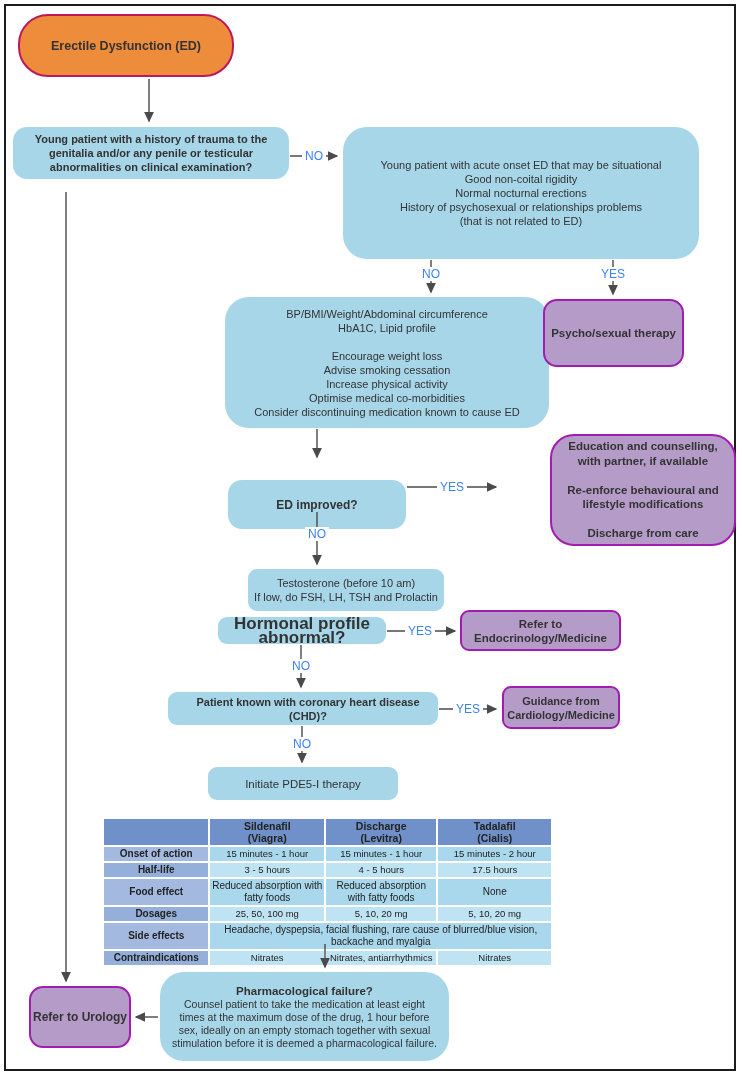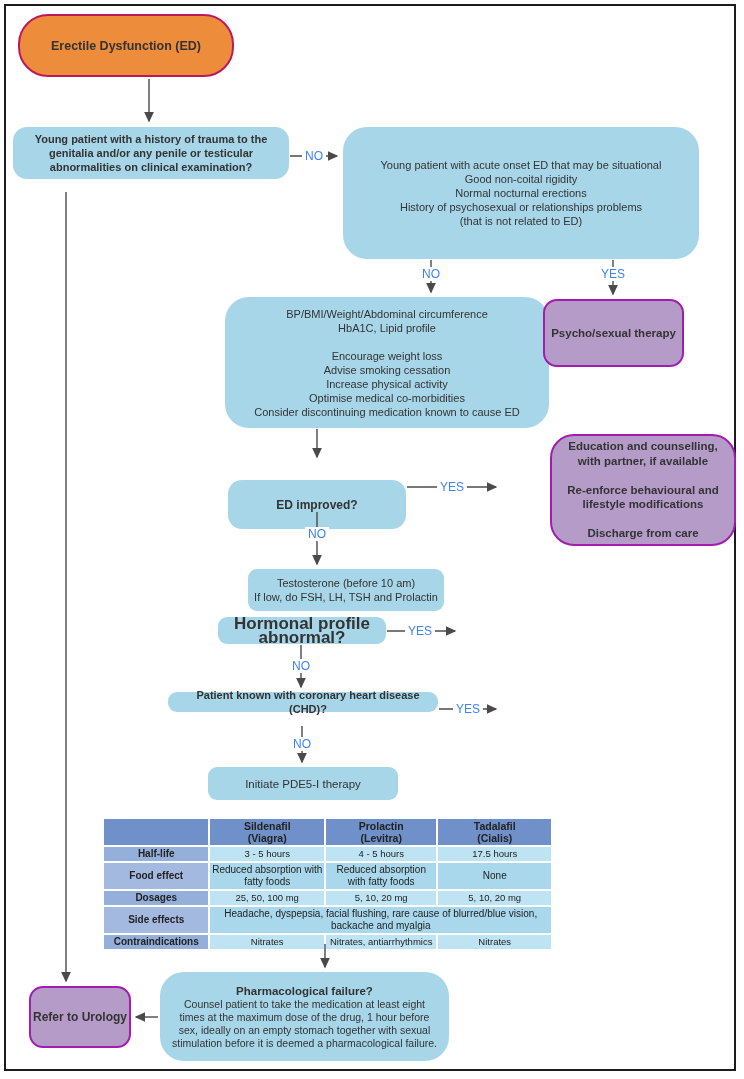--- a/index.html
+++ b/index.html
@@ -19,21 +19,21 @@
   #n-trauma{left:13px;top:127px;width:276px;height:52px;font-weight:bold;padding:0 2px;white-space:normal;}
   #n-psychogenic{left:343px;top:127px;width:356px;height:132px;}
   #n-psychogenic .title{font-weight:bold;font-size:11.5px;margin-bottom:10px;}
   #n-workup{left:225px;top:297px;width:324px;height:131px;}
   #n-psychosexual{left:543px;top:299px;width:141px;height:68px;}
   #n-edimproved{left:228px;top:480px;width:178px;height:49px;font-weight:bold;font-size:12px;}
   #n-education{left:502px;top:434px;width:186px;height:112px;font-weight:bold;font-size:11.5px;line-height:14.5px;margin-left:48px;}
   #n-testosterone{left:200px;top:569px;width:196px;height:42px;margin-left:48px;}
   #n-hormonal{left:218px;top:617px;width:168px;height:27px;font-weight:bold;font-size:17px;}
   #n-endocrinology{left:460px;top:610px;width:161px;height:41px;}
-  #n-chd{left:168px;top:692px;width:270px;height:20px;font-weight:bold;font-size:11px;padding-left:10px;}
+  #n-chd{left:168px;top:692px;width:270px;height:33px;font-weight:bold;font-size:11px;padding-left:10px;}
   #n-cardiology{left:502px;top:686px;width:118px;height:43px;font-size:11px;}
   #n-initiate{left:208px;top:767px;width:190px;height:33px;font-size:11.5px;}
   #n-pharm{left:160px;top:972px;width:289px;height:89px;padding:0 2px;}
   #n-pharm .title{font-weight:bold;font-size:11.5px;}
   #n-pharm .body{font-size:10.5px;line-height:13px;}
   #n-urology{left:29px;top:986px;width:102px;height:62px;font-size:12px;}
 
   .connectors{position:absolute;left:0;top:0;z-index:3;pointer-events:none;}
   .elabel{position:absolute;transform:translate(-50%,-50%);background:#fff;
           padding:0 3px;font-size:12px;color:#3b82f6;z-index:4;}
@@ -111,25 +111,33 @@
 
   <div class="node blue r-sm" id="n-testosterone">
     <span>Testosterone (before 10 am)
 If low, do FSH, LH, TSH and Prolactin</span>
   </div>
 
   <div class="node blue r-sm" id="n-hormonal">
     <span>Hormonal profile abnormal?</span>
   </div>
 
+  <div class="node purple r-sm" id="n-endocrinology">
+    <span>Refer to
+Endocrinology/Medicine</span>
+  </div>
 
   <div class="node blue r-sm" id="n-chd">
     <span>Patient known with coronary heart disease (CHD)?</span>
   </div>
 
+  <div class="node purple r-sm" id="n-cardiology">
+    <span>Guidance from
+Cardiology/Medicine</span>
+  </div>
 
   <div class="node blue r-sm" id="n-initiate">
     <span>Initiate PDE5-I therapy</span>
   </div>
 
   <div class="node blue r-lg" id="n-pharm">
     <span class="title">Pharmacological failure?</span>
     <span class="body">Counsel patient to take the medication at least eight
 times at the maximum dose of the drug, 1 hour before
 sex, ideally on an empty stomach together with sexual
@@ -145,24 +153,30 @@
         <col class="col0">
         <col class="col1">
         <col class="col2">
         <col class="col3">
       </colgroup>
     <tbody>
         <tr>
       <th></th>
       <th>Sildenafil
 (Viagra)</th>
-      <th>Prolactin
+      <th>Discharge
 (Levitra)</th>
       <th>Tadalafil
 (Cialis)</th>
+    </tr>
+    <tr>
+      <td class="lbl lbl-a">Onset of action</td>
+      <td class="cel-a nowrap">15 minutes - 1 hour</td>
+      <td class="cel-a nowrap">15 minutes - 1 hour</td>
+      <td class="cel-a nowrap">15 minutes - 2 hour</td>
     </tr>
     <tr>
       <td class="lbl lbl-b">Half-life</td>
       <td class="cel-b nowrap">3 - 5 hours</td>
       <td class="cel-b nowrap">4 - 5 hours</td>
       <td class="cel-b nowrap">17.5 hours</td>
     </tr>
     <tr>
       <td class="lbl lbl-a">Food effect</td>
       <td class="cel-a">Reduced absorption with fatty foods</td>

